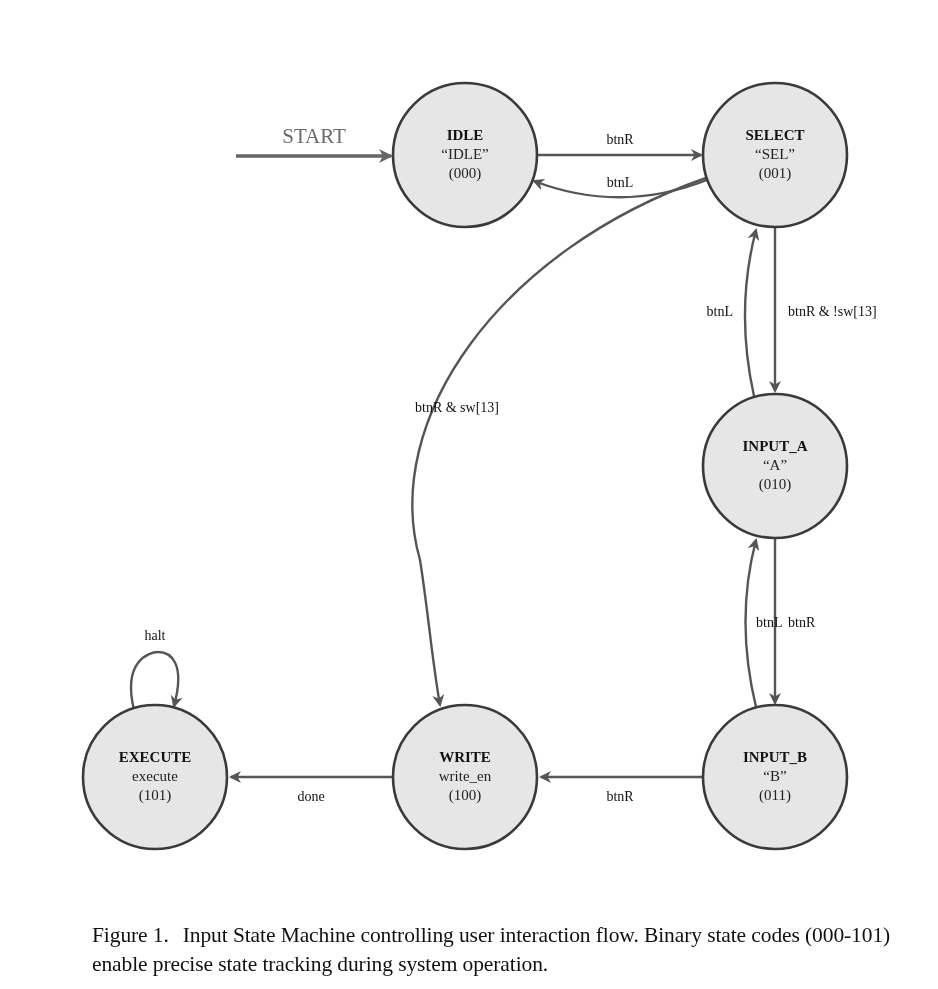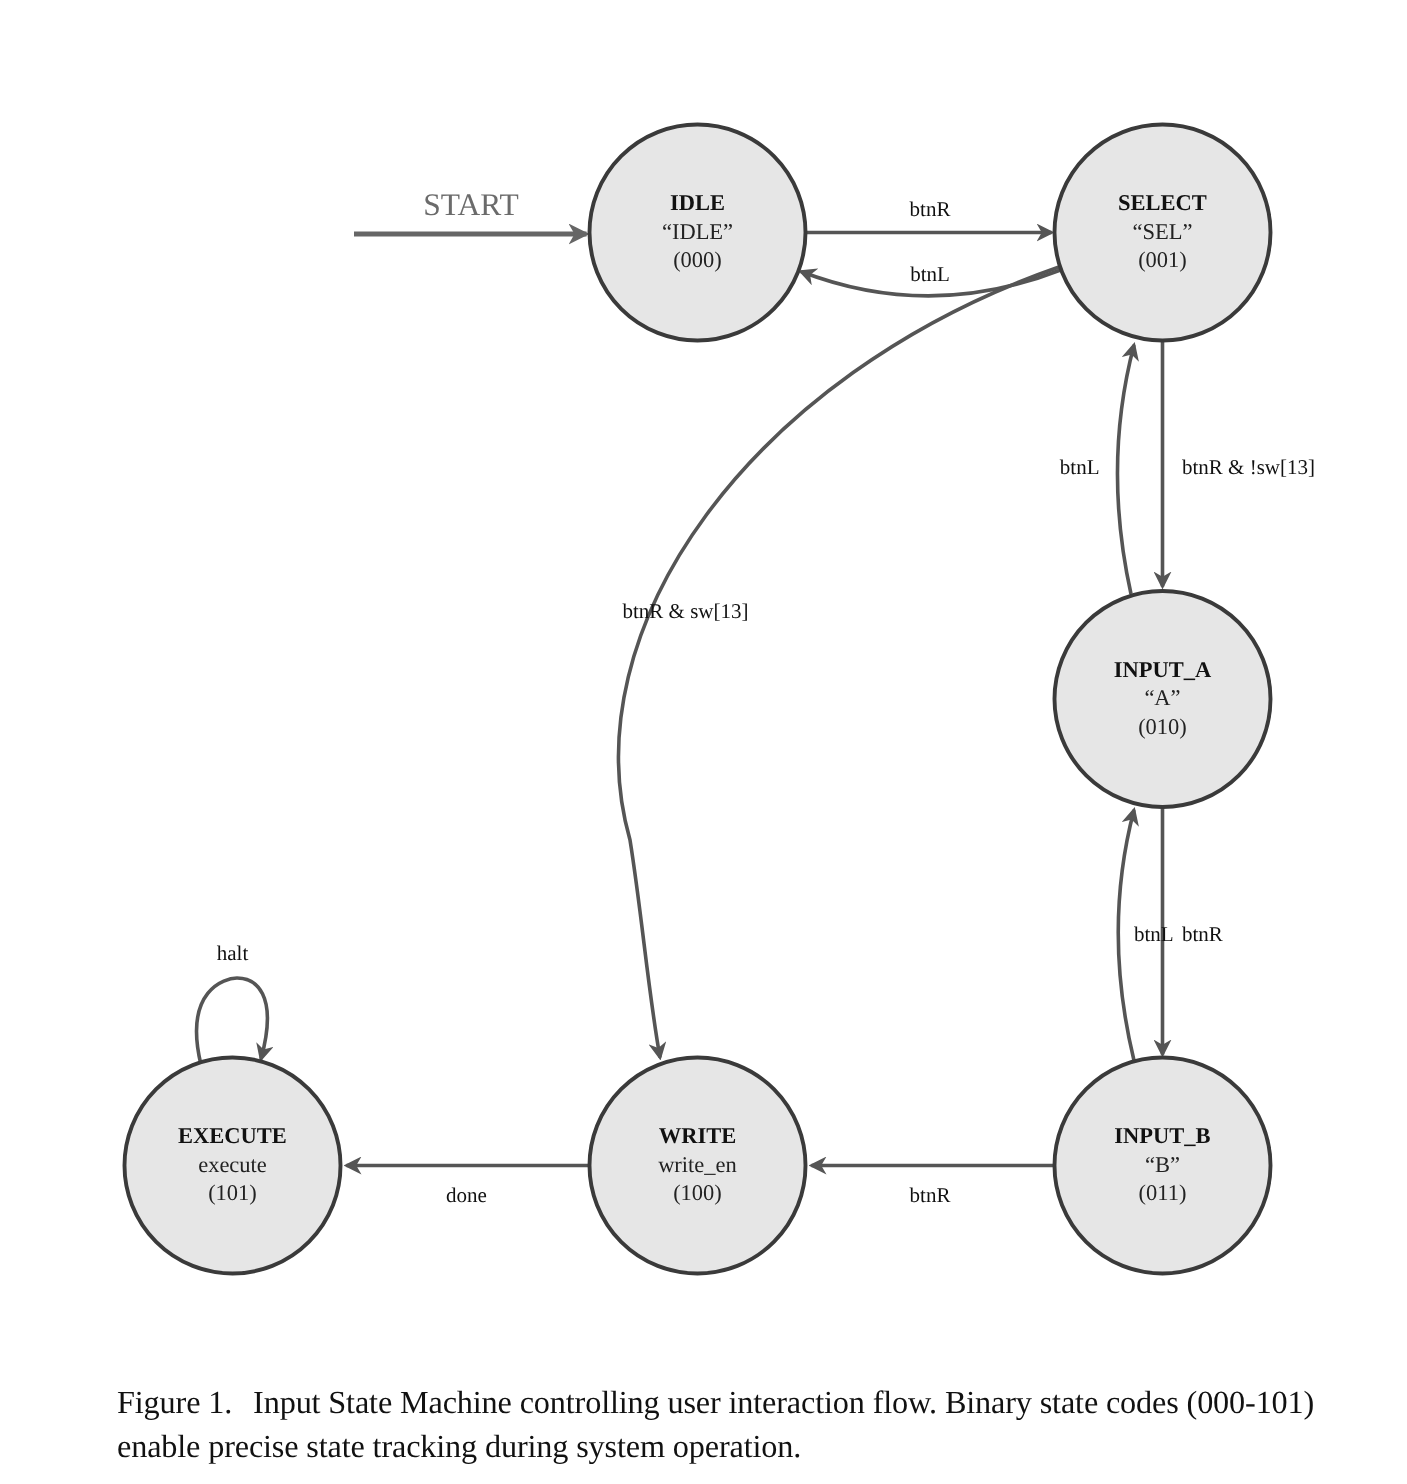--- a/index.html
+++ b/index.html
@@ -6,21 +6,21 @@
     body { width: 938px; height: 989px; position: relative; overflow: hidden;
            font-family: "Liberation Serif", "DejaVu Serif", serif; }
     #diagram { position: absolute; left: 0; top: 0; }
     .state-circle { fill: #e6e6e6; stroke: #3a3a3a; stroke-width: 2.6; }
     .edge { fill: none; stroke: #555555; stroke-width: 2.4; }
     .start-edge { fill: none; stroke: #666666; stroke-width: 3.4; }
     .state-name { font-weight: bold; font-size: 15px; fill: #111; }
     .state-sub { font-size: 15px; fill: #222; }
     .edge-label { font-size: 14px; fill: #111; }
     .start-label { font-size: 21px; fill: #6b6b6b; }
-    #caption { position: absolute; left: 78px; top: 921px; width: 820px;
+    #caption { position: absolute; left: 92px; top: 921px; width: 820px;
                font-size: 21.5px; line-height: 29px; color: #111;
                font-family: "Liberation Serif", "DejaVu Serif", serif; letter-spacing: -0.1px; }
     #caption .fig { margin-right: 14px; }
   </style>
 </head>
 <body>
 
 <svg id="diagram" width="938" height="900" viewBox="0 0 938 900" xmlns="http://www.w3.org/2000/svg">
   <defs>
     <marker id="arrow" viewBox="0 0 12 12" refX="10" refY="6" markerWidth="12" markerHeight="12" markerUnits="userSpaceOnUse" orient="auto">

